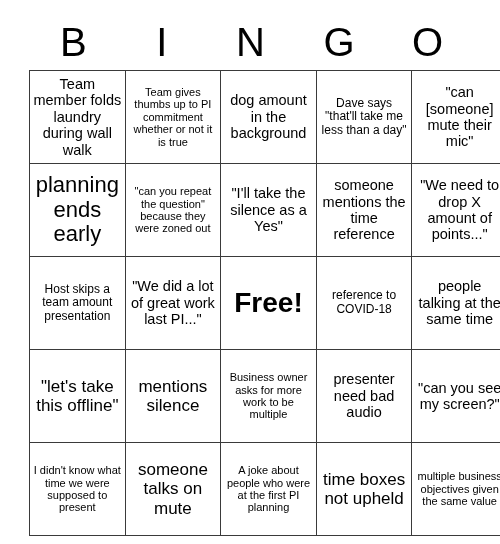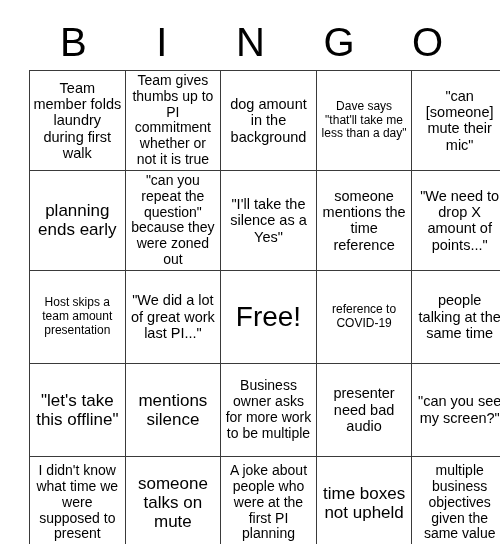--- a/index.html
+++ b/index.html
@@ -51,61 +51,61 @@
     height: 88px;
     padding: 2px 3px;
     text-align: center;
     vertical-align: middle;
     overflow: hidden;
     line-height: 1.13;
     color: #000000;
   }
 
   
-  .sz-xs { font-size: 14px; }
+  .sz-xs { font-size: 11px; }
   .sz-s  { font-size: 12px; }
   .sz-m  { font-size: 14.5px; }
   .sz-l  { font-size: 17px; }
-  .sz-xl { font-size: 17px; }
-  .sz-free { font-size: 28px; }
+  .sz-xl { font-size: 22px; }
+  .sz-free { font-size: 28px; font-weight: bold; }
 </style>
 </head>
 <body>
 
 <div id="bingo-card">
 
   <div id="bingo-header">
     <div class="header-letter">B</div>
     <div class="header-letter">I</div>
     <div class="header-letter">N</div>
     <div class="header-letter">G</div>
     <div class="header-letter">O</div>
   </div>
 
   <table id="bingo-grid">
     <tbody>
       <tr>
-        <td class="sz-m">Team member folds laundry during first walk</td>
+        <td class="sz-m">Team member folds laundry during wall walk</td>
         <td class="sz-xs">Team gives thumbs up to PI commitment whether or not it is true</td>
         <td class="sz-m">dog amount in the background</td>
         <td class="sz-s">Dave says "that'll take me less than a day"</td>
         <td class="sz-m">"can [someone] mute their mic"</td>
       </tr>
       <tr>
         <td class="sz-xl">planning ends early</td>
         <td class="sz-xs">"can you repeat the question" because they were zoned out</td>
         <td class="sz-m">"I'll take the silence as a Yes"</td>
         <td class="sz-m">someone mentions the time reference</td>
         <td class="sz-m">"We need to drop X amount of points..."</td>
       </tr>
       <tr>
         <td class="sz-s">Host skips a team amount presentation</td>
         <td class="sz-m">"We did a lot of great work last PI..."</td>
         <td class="sz-free">Free!</td>
-        <td class="sz-s">reference to COVID-19</td>
+        <td class="sz-s">reference to COVID-18</td>
         <td class="sz-m">people talking at the same time</td>
       </tr>
       <tr>
         <td class="sz-l">"let's take this offline"</td>
         <td class="sz-l">mentions silence</td>
         <td class="sz-xs">Business owner asks for more work to be multiple</td>
         <td class="sz-m">presenter need bad audio</td>
         <td class="sz-m">"can you see my screen?"</td>
       </tr>
       <tr>

